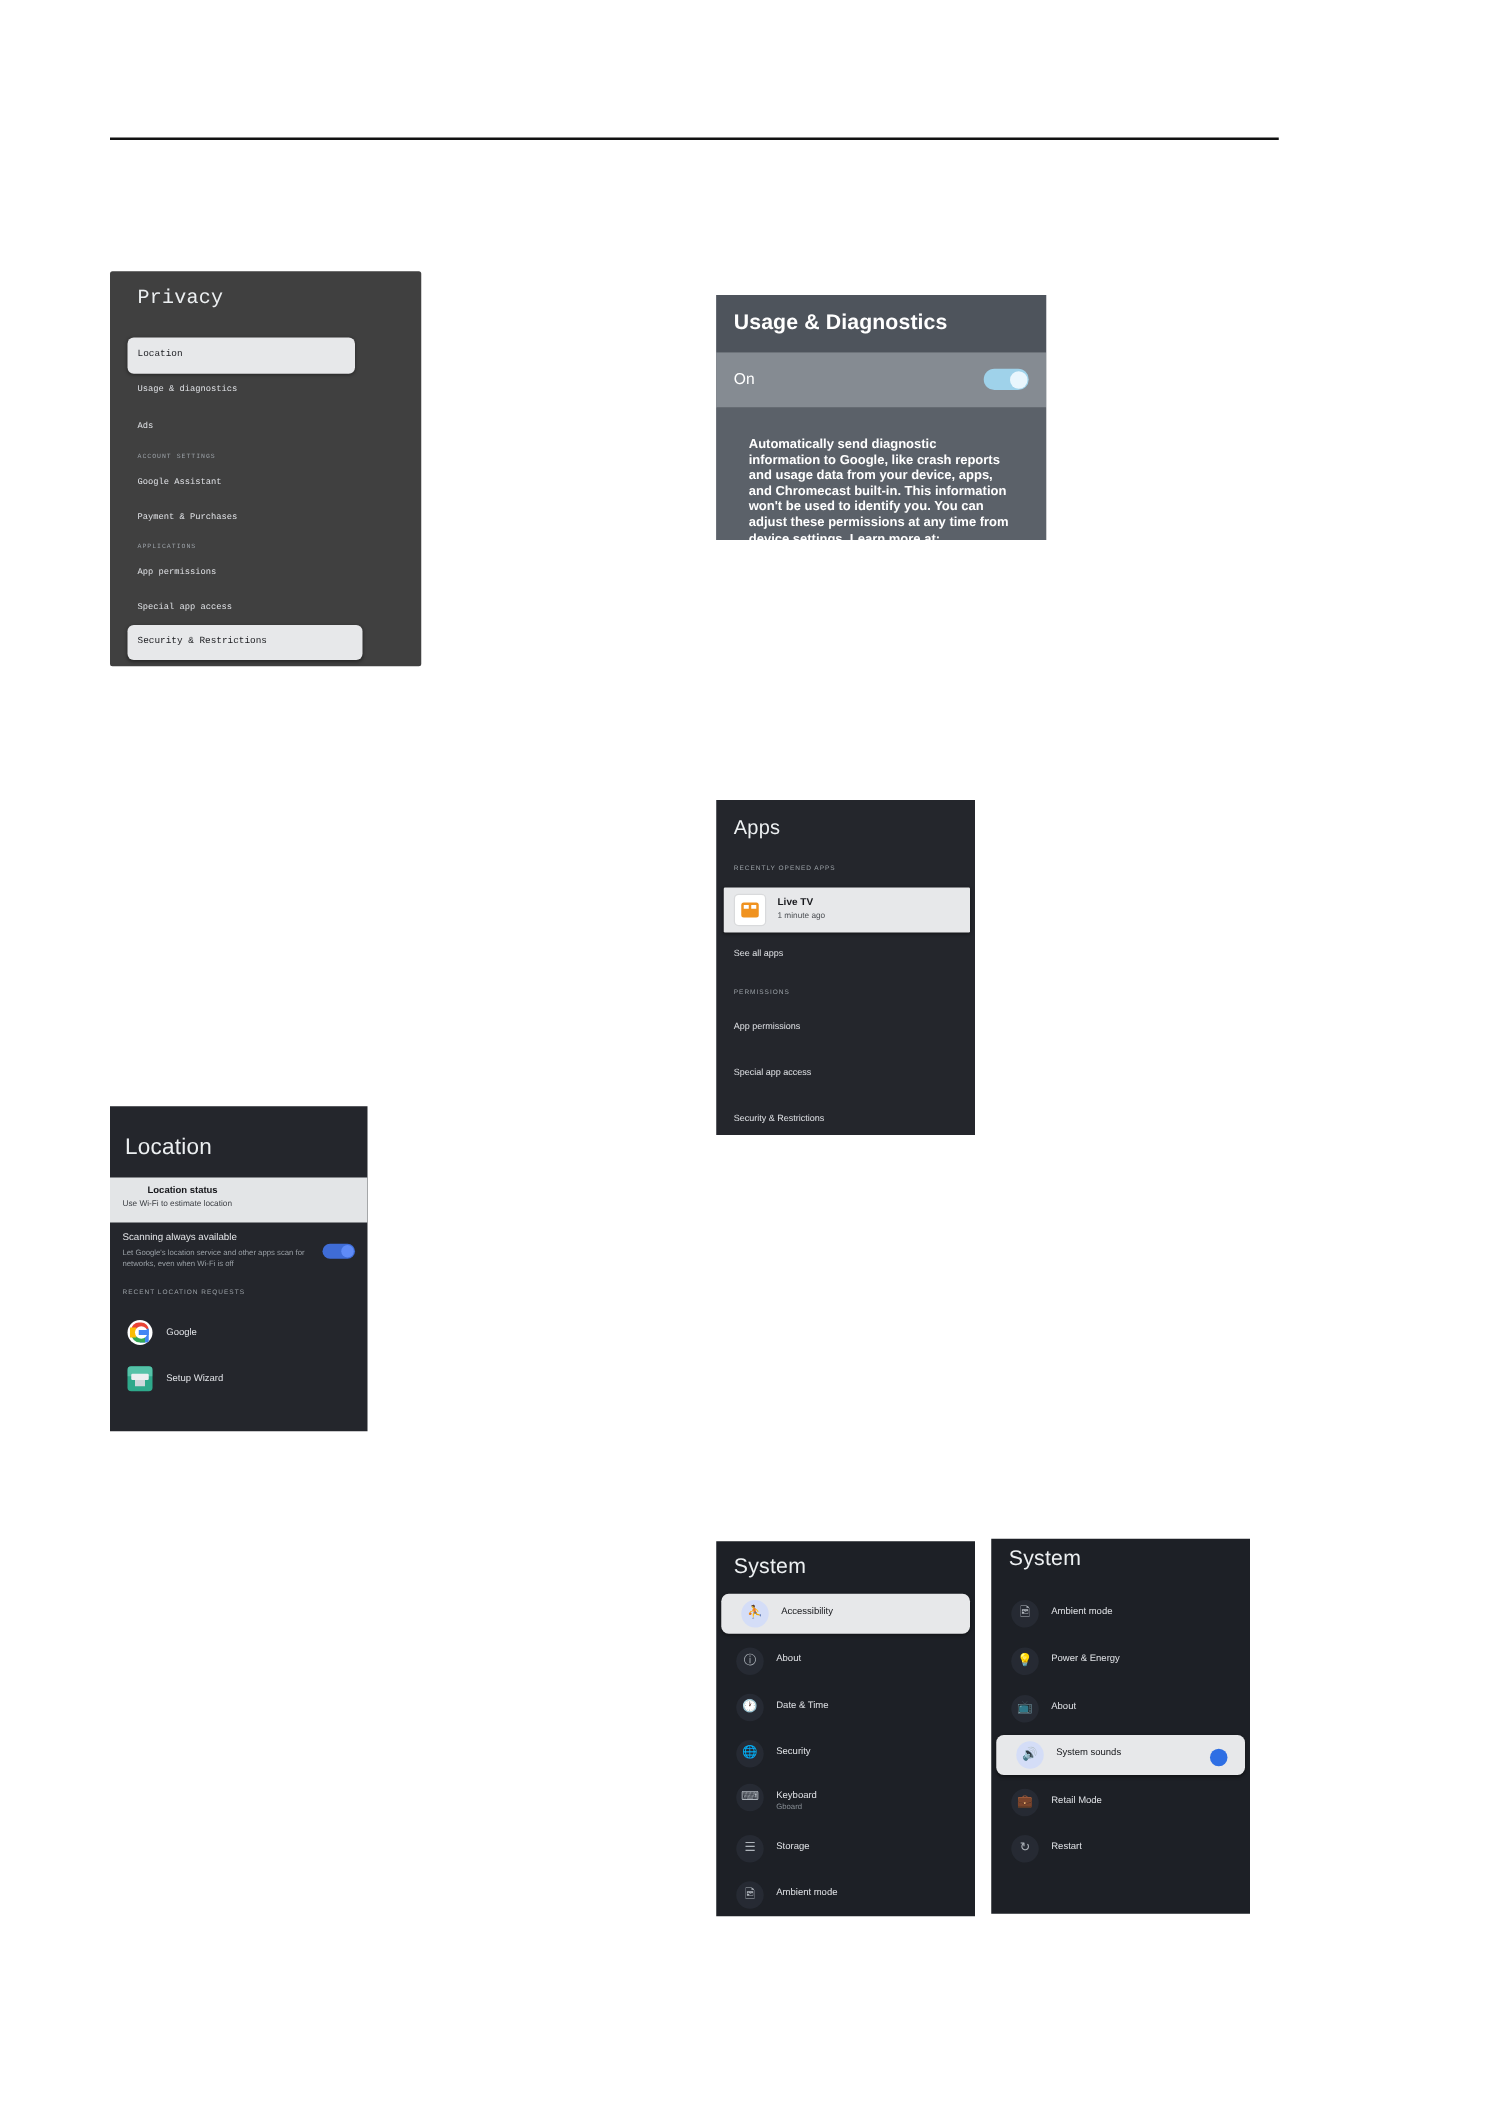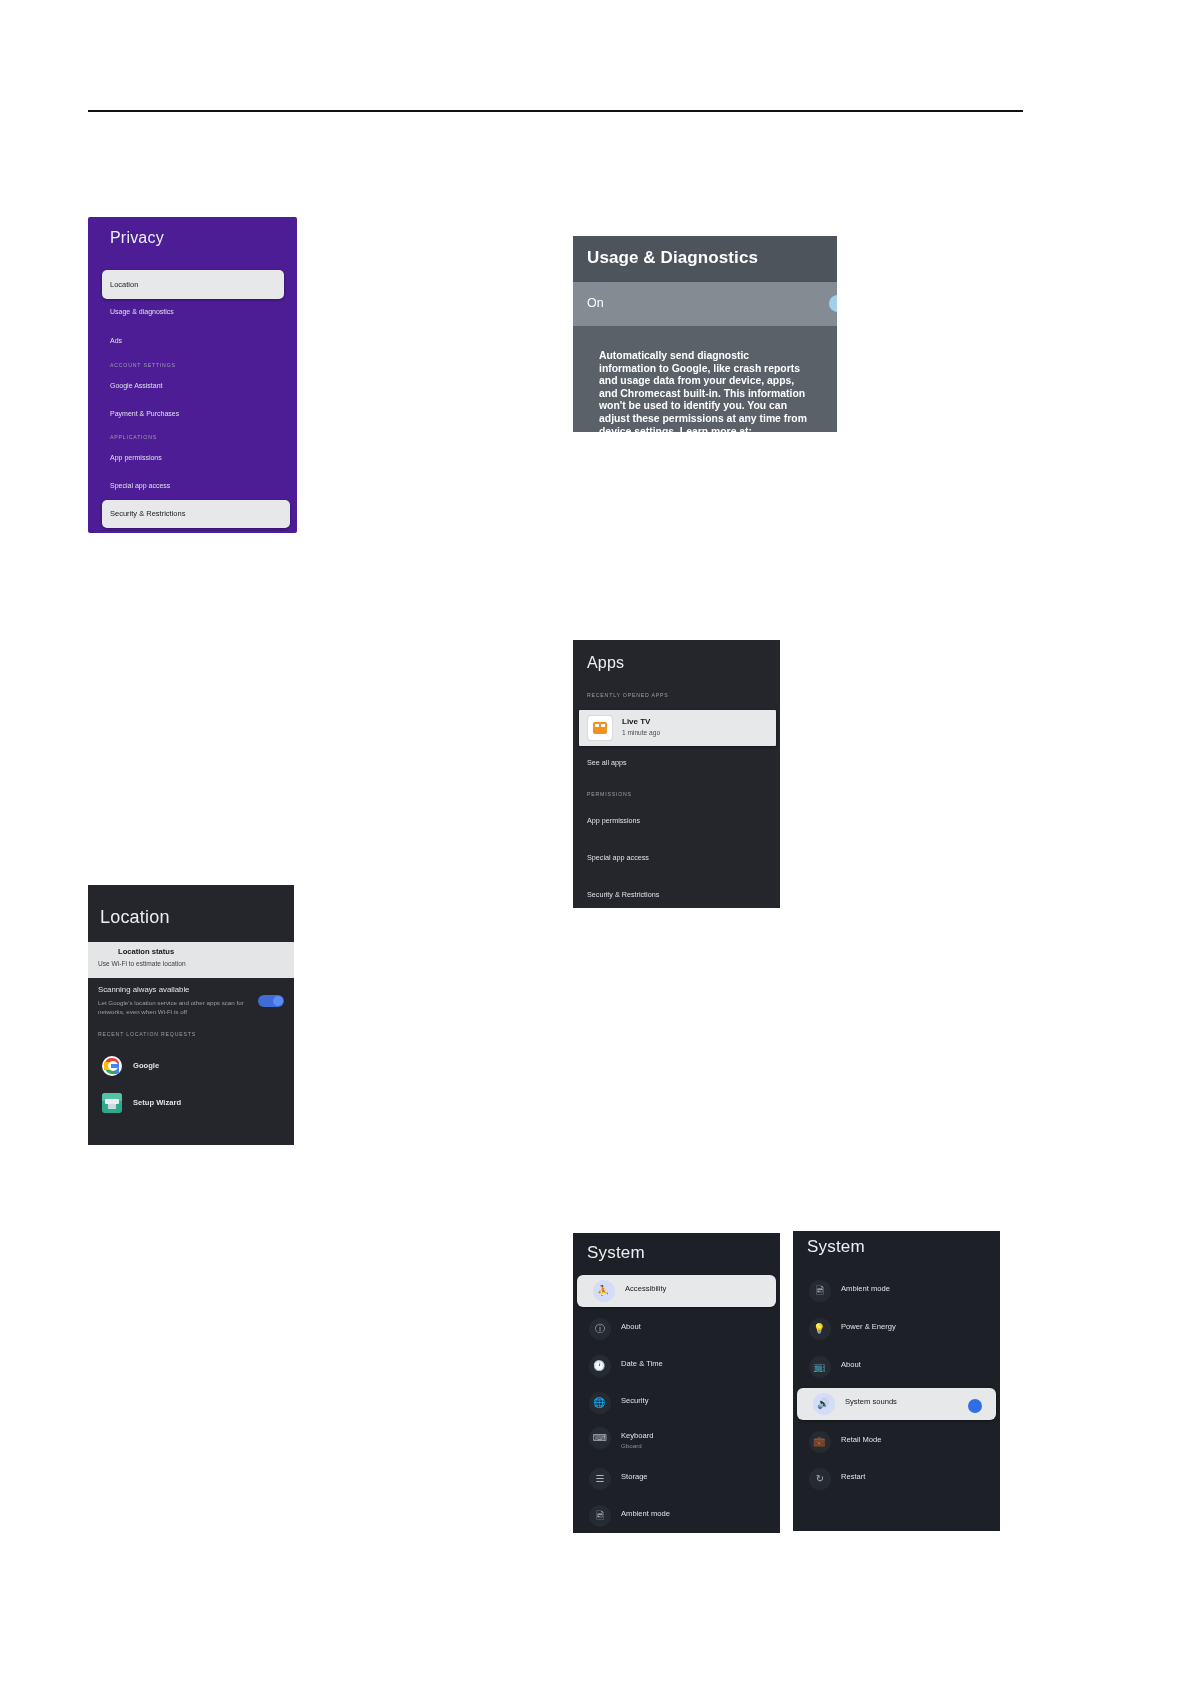--- a/index.html
+++ b/index.html
@@ -11,38 +11,38 @@
   .hrule{position:absolute;left:88px;top:110px;width:935px;height:2px;background:#111;}
 
   
   .panel{position:absolute;background:#1f2229;overflow:hidden;}
   .panel .ptitle{color:#e8eaed;font-weight:400;letter-spacing:.2px;}
   .sec-label{color:#9aa0a6;text-transform:uppercase;letter-spacing:.8px;}
   .row{color:#dfe1e5;white-space:nowrap;}
   .sel{background:#e6e7e9;color:#17181c;border-radius:4px;}
 
   
-  #privacy{left:88px;top:217px;width:209px;height:316px;background:#4c1d95;border-radius:2px;}
+  #privacy{left:88px;top:217px;width:249px;height:316px;background:#404040;border-radius:2px;font-family:Liberation Mono, monospace;}
   #privacy .ptitle{position:absolute;left:22px;top:12px;font-size:16px;color:#eceff1;}
   #privacy .sec1{position:absolute;left:22px;top:56px;font-size:5.2px;}
   #privacy .sec2{position:absolute;left:22px;top:106px;font-size:5.2px;}
   #privacy .sec3{position:absolute;left:22px;top:178px;font-size:5.2px;}
   #privacy .itm{position:absolute;left:22px;font-size:7px;}
   .hl-a{position:absolute;left:14px;top:53px;width:182px;height:29px;background:#e7e8ea;border-radius:5px;
         box-shadow:0 1px 3px rgba(0,0,0,.4);}
   .hl-a .lbl{position:absolute;left:8px;top:10px;font-size:7.5px;color:#1b1c20;}
   .hl-b{position:absolute;left:14px;top:283px;width:188px;height:28px;background:#e7e8ea;border-radius:5px;
         box-shadow:0 1px 3px rgba(0,0,0,.4);}
   .hl-b .lbl{position:absolute;left:8px;top:9px;font-size:7.5px;color:#1b1c20;}
 
   
   #usage{left:573px;top:236px;width:264px;height:196px;background:#5b6169;}
   #usage .head{position:absolute;left:0;top:0;width:100%;height:46px;background:#4e545c;}
   #usage .head .t{position:absolute;left:14px;top:12px;font-size:17px;font-weight:700;color:#fff;letter-spacing:.1px;}
-  #usage .onrow{position:absolute;left:0;top:46px;width:100%;height:44px;background:#858b92;padding-left:42px;}
+  #usage .onrow{position:absolute;left:0;top:46px;width:100%;height:44px;background:#858b92;}
   #usage .onrow .t{position:absolute;left:14px;top:14px;font-size:12.5px;color:#fff;}
   .toggle{position:absolute;right:14px;top:13px;width:36px;height:17px;border-radius:9px;background:#9fd2ea;}
   .toggle i{position:absolute;right:1.5px;top:1.5px;width:14px;height:14px;border-radius:50%;background:#e9f6fd;display:block;}
   #usage .body{position:absolute;left:0;top:90px;width:100%;bottom:0;background:#5b6169;}
   #usage .body p{margin:12px;position:absolute;left:14px;right:16px;top:12px;font-size:10.4px;line-height:12.6px;
     color:#ffffff;font-weight:600;}
 
   
   #apps{left:573px;top:640px;width:207px;height:268px;background:#24262c;}
   #apps .ptitle{position:absolute;left:14px;top:14px;font-size:16px;color:#eceff1;}
@@ -60,21 +60,21 @@
 
   
   #location{left:88px;top:885px;width:206px;height:260px;background:#24262c;}
   #location .ptitle{position:absolute;left:12px;top:22px;font-size:18px;color:#eceff1;}
   #location .statcard{position:absolute;left:0;top:57px;width:100%;height:36px;background:#e3e5e7;}
   #location .statcard .t{position:absolute;left:10px;top:5px;font-size:7.6px;color:#16171b;font-weight:700;padding-left:20px;}
   #location .statcard .s{position:absolute;left:10px;top:18px;font-size:6.6px;color:#3c3f44;}
   #location .scan{position:absolute;left:10px;top:100px;font-size:7.8px;color:#e4e6e9;text-align:center;}
   #location .scandesc{position:absolute;left:10px;top:113px;width:150px;font-size:6.2px;line-height:9px;color:#9aa0a6;}
   #location .sec{position:absolute;left:10px;top:146px;font-size:5.2px;}
-  #location .lrow{position:absolute;left:45px;font-size:7.6px;color:#dfe1e5;font-weight:bold;}
+  #location .lrow{position:absolute;left:45px;font-size:7.6px;color:#dfe1e5;}
   .gicon{position:absolute;left:14px;width:20px;height:20px;border-radius:50%;background:#fff;overflow:hidden;}
   .gicon .q1{position:absolute;left:3px;top:2px;width:14px;height:6px;background:#ea4335;border-radius:7px 7px 0 0;}
   .gicon .q2{position:absolute;left:10px;top:7px;width:7px;height:11px;background:#4285f4;}
   .gicon .q3{position:absolute;left:3px;top:10px;width:11px;height:8px;background:#34a853;border-radius:0 0 0 7px;}
   .gicon .q4{position:absolute;left:2px;top:6px;width:5px;height:8px;background:#fbbc05;}
   .gicon .ctr{position:absolute;left:6px;top:5px;width:10px;height:10px;border-radius:50%;background:#fff;}
   .gicon .bar{position:absolute;left:9px;top:8px;width:8px;height:3.5px;background:#4285f4;}
   .wiz{position:absolute;left:14px;width:20px;height:20px;border-radius:3px;background:#2ea98b;overflow:hidden;}
   .wiz .top{position:absolute;left:0;top:0;width:100%;height:8px;background:#55c2a8;}
   .wiz .hat{position:absolute;left:3px;top:6px;width:14px;height:5px;background:#eceff1;border-radius:1px;}

